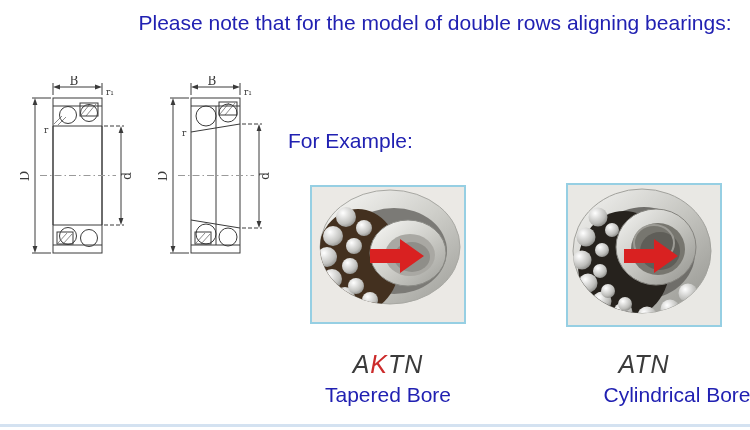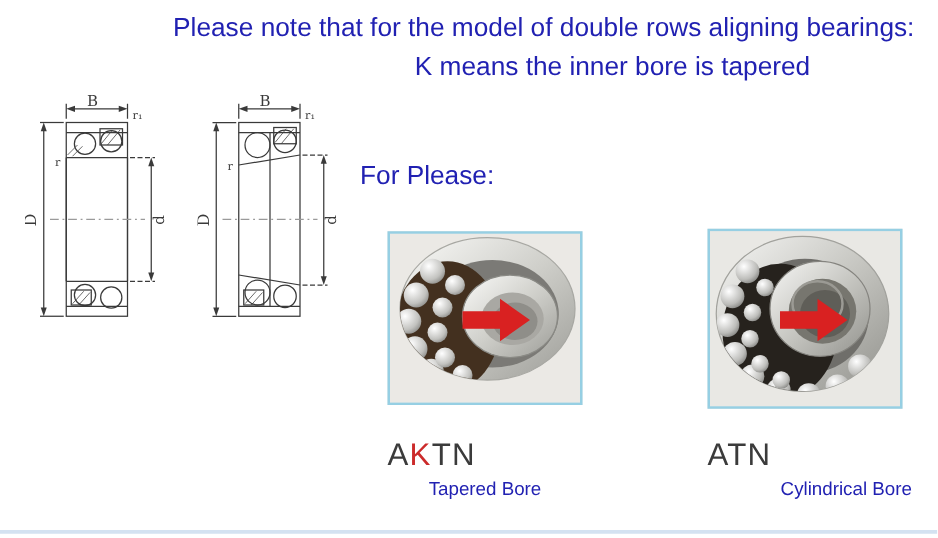--- a/index.html
+++ b/index.html
@@ -11,40 +11,39 @@
   #notice-line1{left:120px;top:10px;width:630px;}
   #notice-line2{left:230px;top:41px;width:520px;}
   #notice-line3{left:230px;top:71px;width:520px;}
   #for-example{position:absolute;left:288px;top:129px;font-size:21px;color:#2121b2;}
   .drawing{position:absolute;top:76px;}
   #drawing-cylindrical{left:20px;}
   #drawing-tapered{left:158px;}
   .photo{position:absolute;border:2px solid #96cfe3;box-sizing:border-box;background:#ebe9e5;}
   #photo-tapered{left:310px;top:185px;width:156px;height:139px;}
   #photo-cylindrical{left:566px;top:183px;width:156px;height:144px;}
-  .model-label{position:absolute;top:350px;width:156px;text-align:left;
-    font-size:25px;color:#3b3b3b;letter-spacing:1px;}
+  .model-label{position:absolute;top:350px;width:156px;text-align:center;
+    font-size:25px;color:#3b3b3b;letter-spacing:1px;font-style:italic;}
   #model-aktn{left:310px;}
   #model-atn{left:566px;}
   .model-k{color:#cc2b2b;}
   .bore-label{position:absolute;top:383px;width:176px;text-align:center;
-    font-size:15px;color:#2121b2;}
+    font-size:21px;color:#2121b2;}
   #bore-label-tapered{left:300px;}
   #bore-label-cylindrical{left:589px;}
   #bottom-rule{position:absolute;left:0;top:424px;width:750px;height:3px;background:#d4e2f1;}
   svg text.dim{font-family:"DejaVu Serif",serif;fill:#3a3a3a;}
 </style>
 </head>
 <body>
 
 <div id="canvas">
 
   <div id="notice-line1" class="notice-line">Please note that for the model of double rows aligning bearings:</div>
-  <div id="notice-line2" class="notice-line">K means the inner bore is tapered</div>
-  <div id="for-example">For Please:</div>
+  <div id="for-example">For Example:</div>
 
   <svg id="drawing-cylindrical" class="drawing" width="128" height="192" viewBox="0 0 128 192">
     <g stroke="#3a3a3a" stroke-width="1" fill="none">
 
       <line x1="33" y1="19" x2="33" y2="7"></line>
       <line x1="82" y1="19" x2="82" y2="7"></line>
       <line x1="36" y1="11" x2="79" y2="11"></line>
       <polygon points="33,11 40,8.5 40,13.5" fill="#3a3a3a" stroke="none"></polygon>
       <polygon points="82,11 75,8.5 75,13.5" fill="#3a3a3a" stroke="none"></polygon>
 

